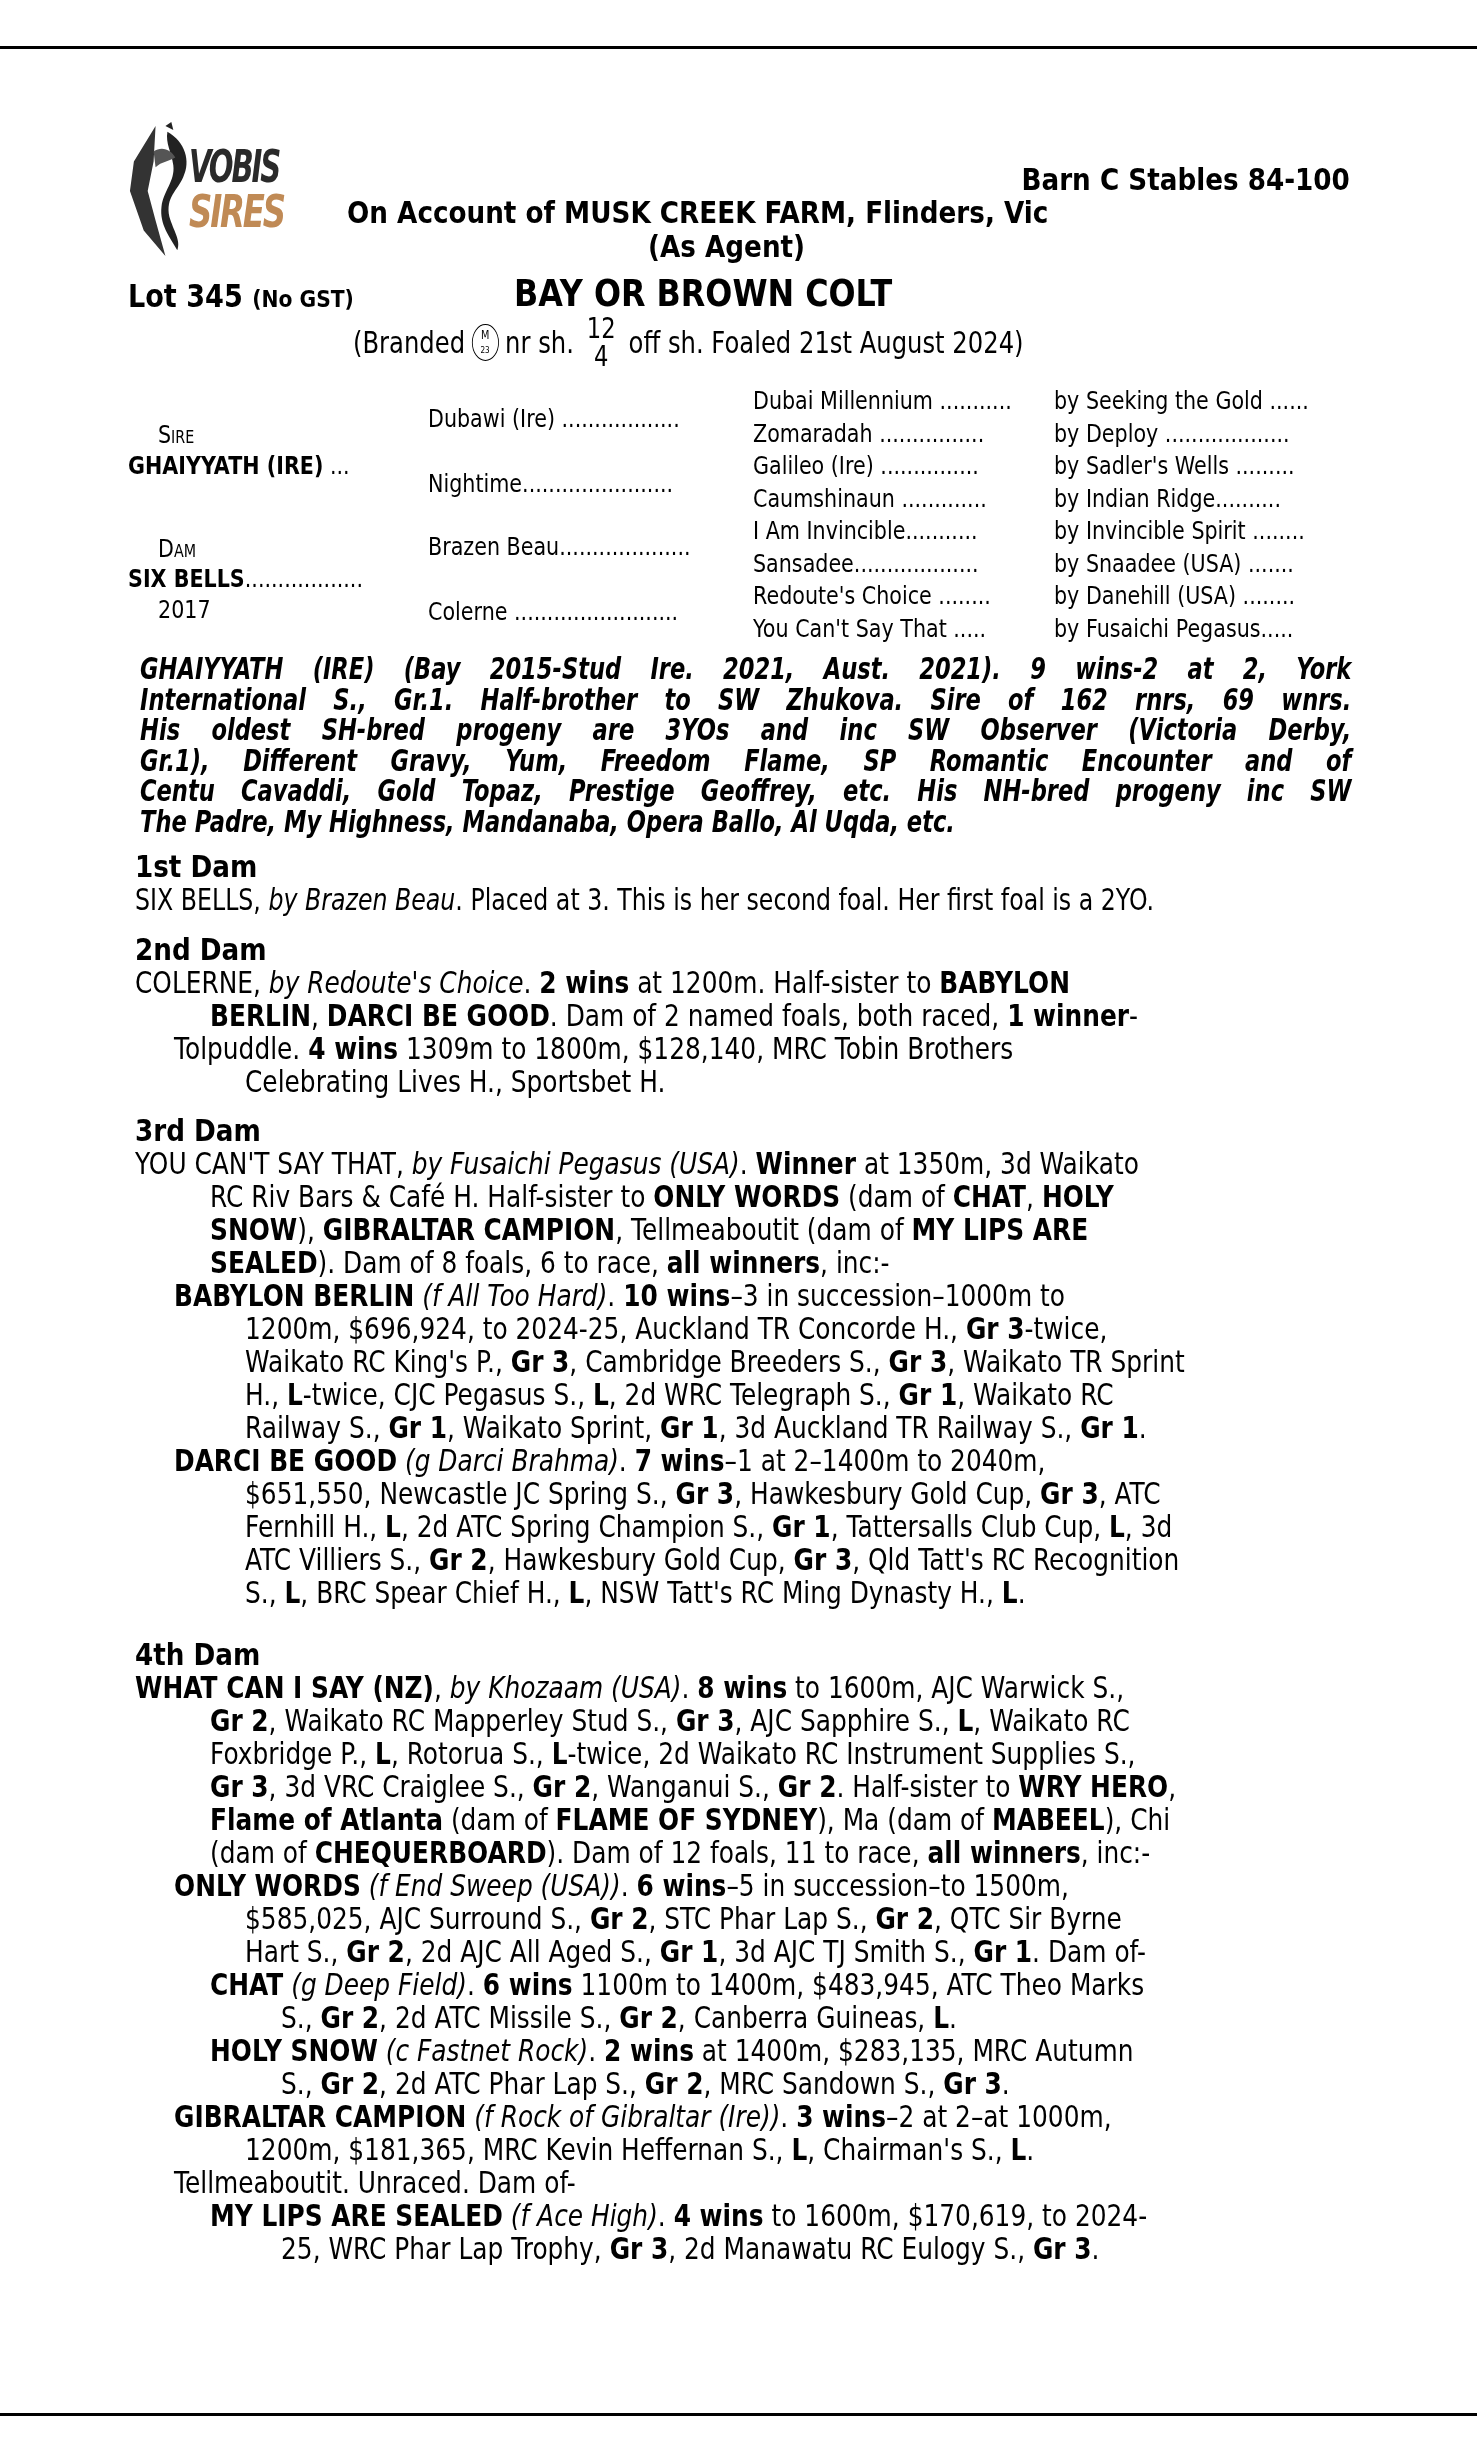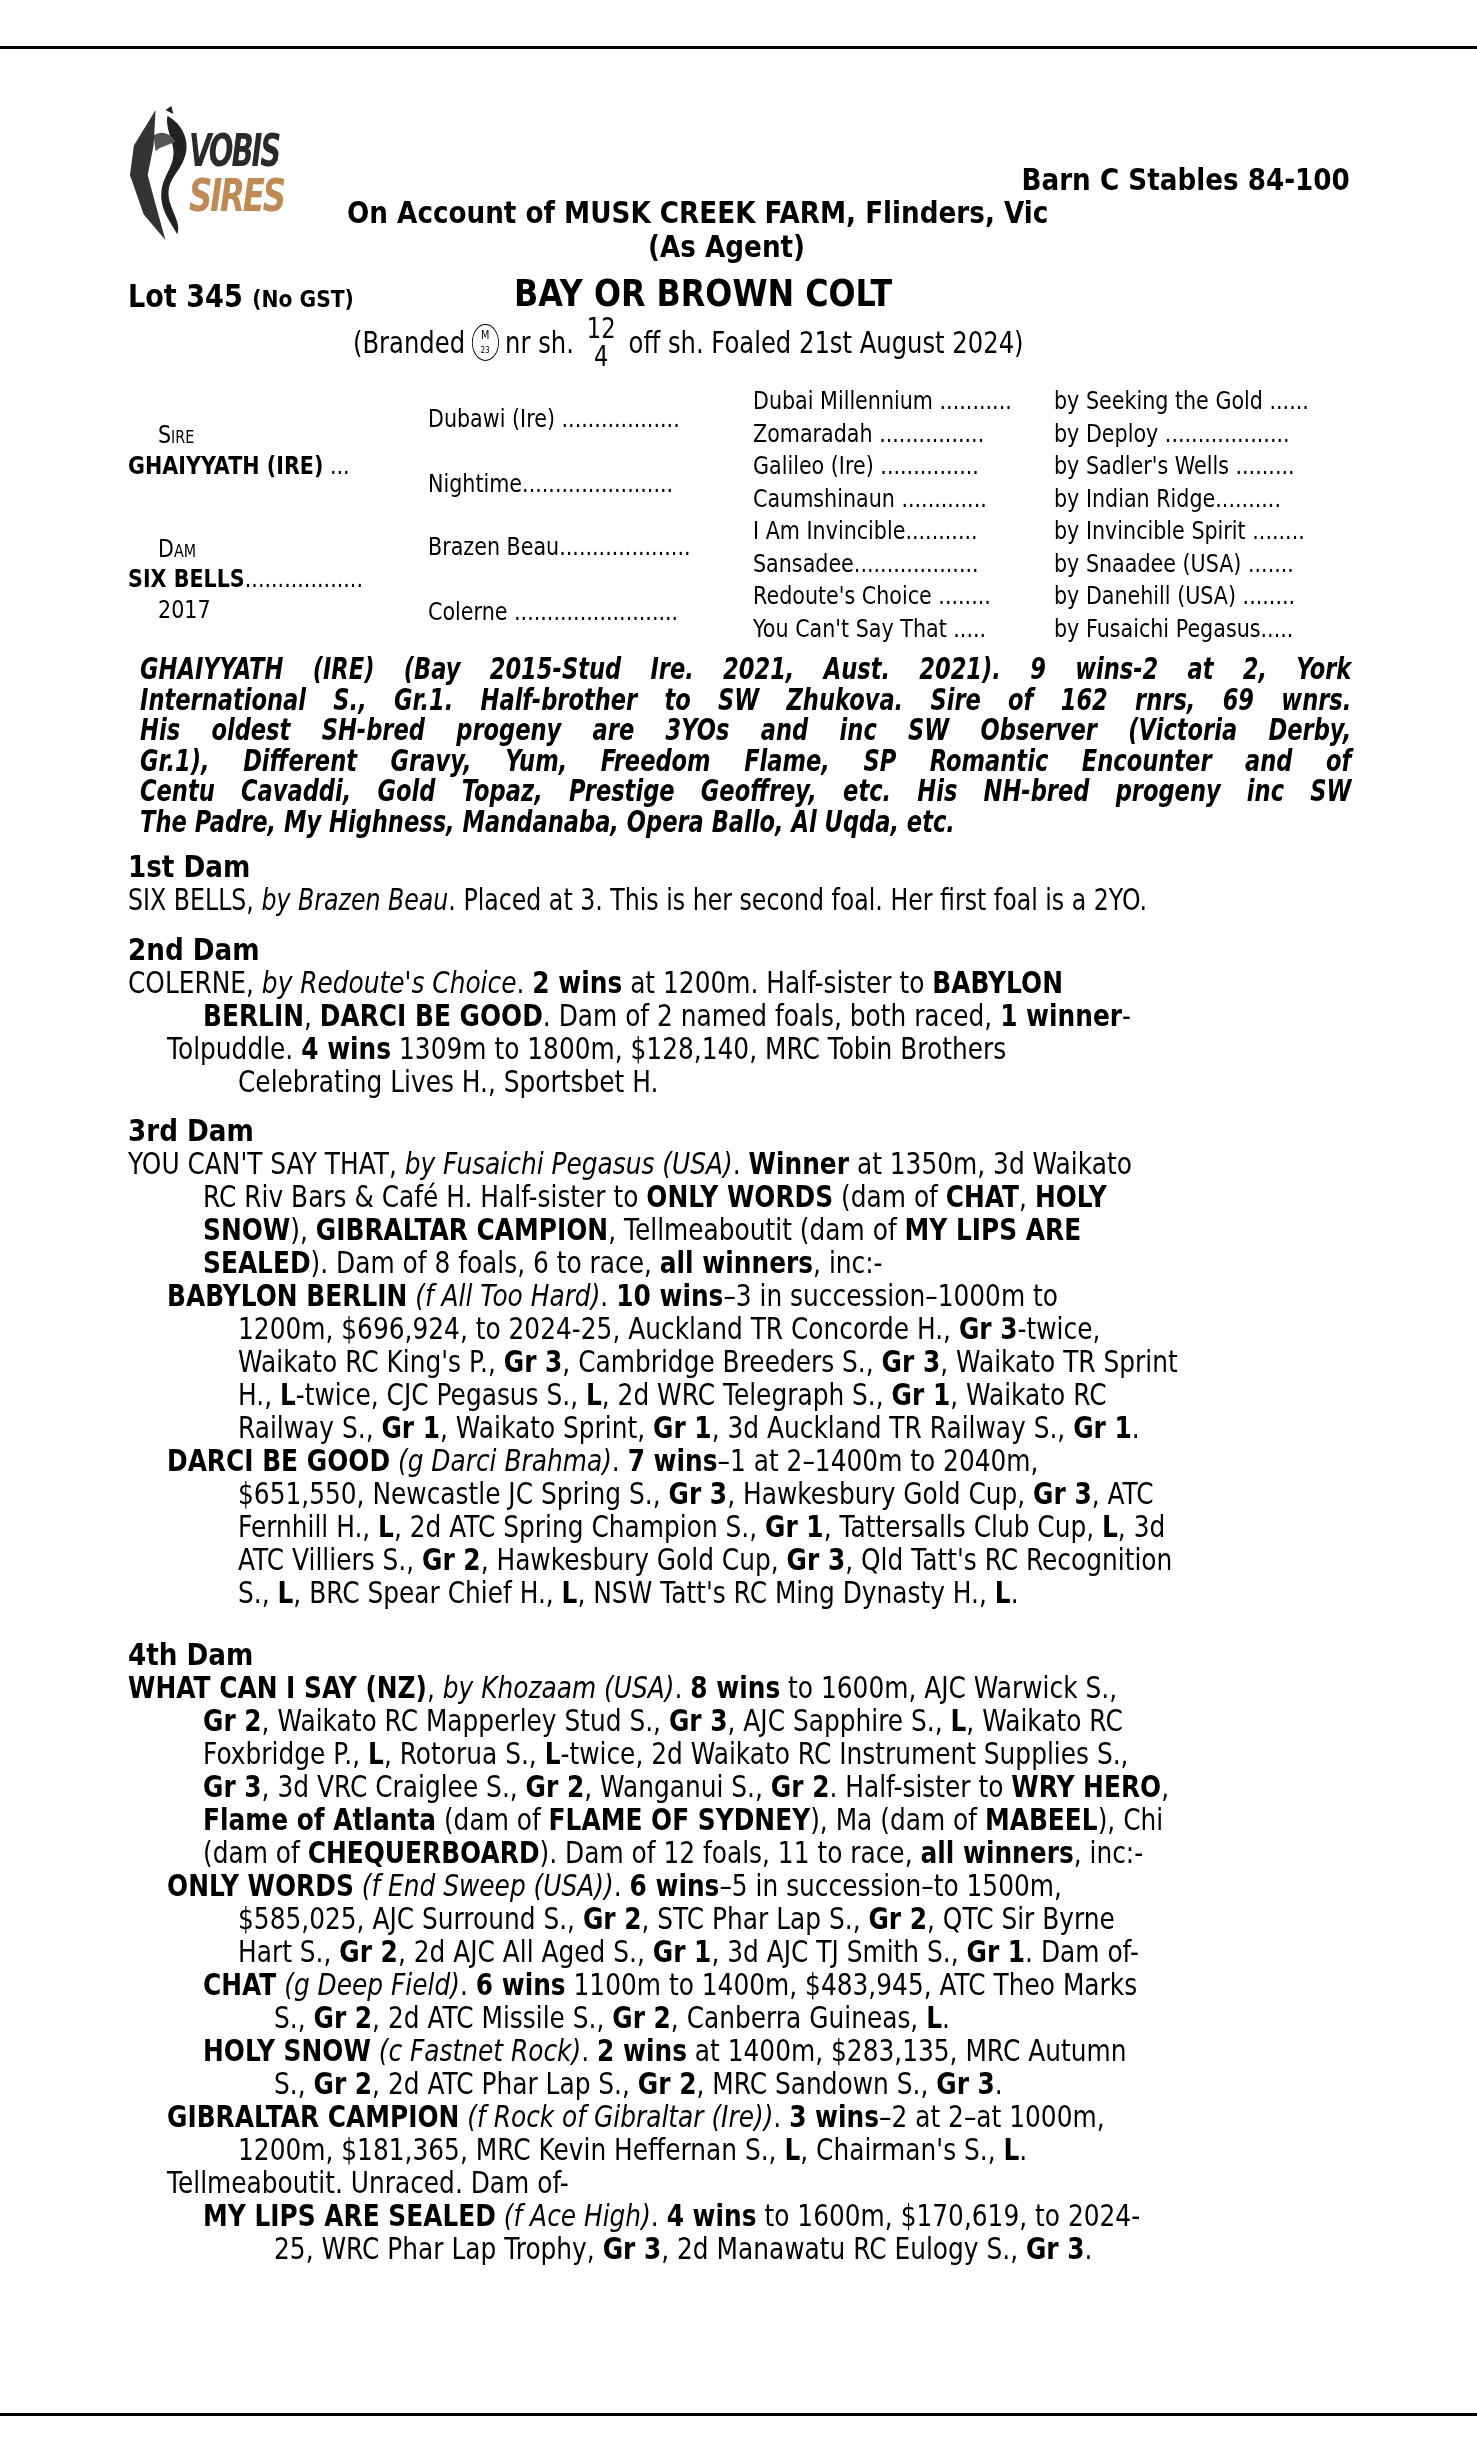--- a/index.html
+++ b/index.html
@@ -2,21 +2,21 @@
 <html><head>
 <meta charset="utf-8">
 <style>
   * { margin:0; padding:0; box-sizing:border-box; }
   html, body { width:1478px; height:2463px; background:#fff; }
   body { position:relative; font-family:"DejaVu Sans", "Liberation Sans", sans-serif; color:#000; overflow:hidden; }
   .rule { position:absolute; left:0; width:1478px; height:3px; background:#000; }
   .rule.top { top:46px; }
   .rule.bottom { top:2413px; }
 
-  .logo { position:absolute; left:126px; top:106px; width:197px; height:138px; }
+  .logo { position:absolute; left:126px; top:122px; width:197px; height:138px; }
   .logo svg { position:absolute; left:0; top:0; }
   .logo .vobis { position:absolute; left:63px; top:17.7px; font-family:"DejaVu Sans Condensed","DejaVu Sans",sans-serif; font-weight:bold; font-size:45px; letter-spacing:-3px; color:#2a2a2a; transform:scaleX(.72); transform-origin:left; font-style:italic; }
   .logo .sires { position:absolute; left:63px; top:63px; font-weight:bold; font-size:45px; letter-spacing:-3px; color:#c08a55; transform:scaleX(.72); transform-origin:left; font-style:italic; }
 
   .hdr { position:absolute; font-weight:bold; font-size:30.5px; transform:scaleX(.86); white-space:nowrap; }
   .barn { right:128px; top:162px; transform-origin:right; }
   .account { left:347px; top:195px; transform-origin:left; }
   .agent { left:648px; top:229px; transform-origin:left; }
 
   .lot { position:absolute; left:128px; top:278px; font-weight:bold; font-size:31.5px; transform:scaleX(.86); transform-origin:left; white-space:nowrap; }
@@ -28,21 +28,21 @@
   .brand .frac { display:inline-flex; flex-direction:column; align-items:center; line-height:27.6px; margin:0 15.8px; font-size:27.6px; }
 
   .ped { position:absolute; font-size:24.6px; white-space:nowrap; transform:scaleX(.84); transform-origin:left; }
   .sc { font-variant:small-caps; }
   .b { font-weight:bold; }
 
   .notes { position:absolute; left:140px; top:654px; width:1212px; font-weight:bold; font-style:italic; font-size:30.5px; line-height:30.5px; text-align:justify; }
   .notes span { display:block; transform:scaleX(.74); transform-origin:left; width:1637px; text-align:justify; text-align-last:justify; white-space:nowrap; }
   .notes span.last { text-align-last:left; }
 
-  .sec { position:absolute; left:128px; font-size:29.6px; }
+  .sec { position:absolute; left:135px; font-size:29.6px; }
   .sec h3 { font-weight:bold; font-size:30.5px; transform:scaleX(.86); transform-origin:left; white-space:nowrap; }
   .line { display:block; white-space:nowrap; font-size:29.6px; line-height:33px; transform-origin:left; }
   .i { font-style:italic; }
 </style>
 </head>
 <body>
 
 <div class="rule top"></div>
 
 <div class="logo">

